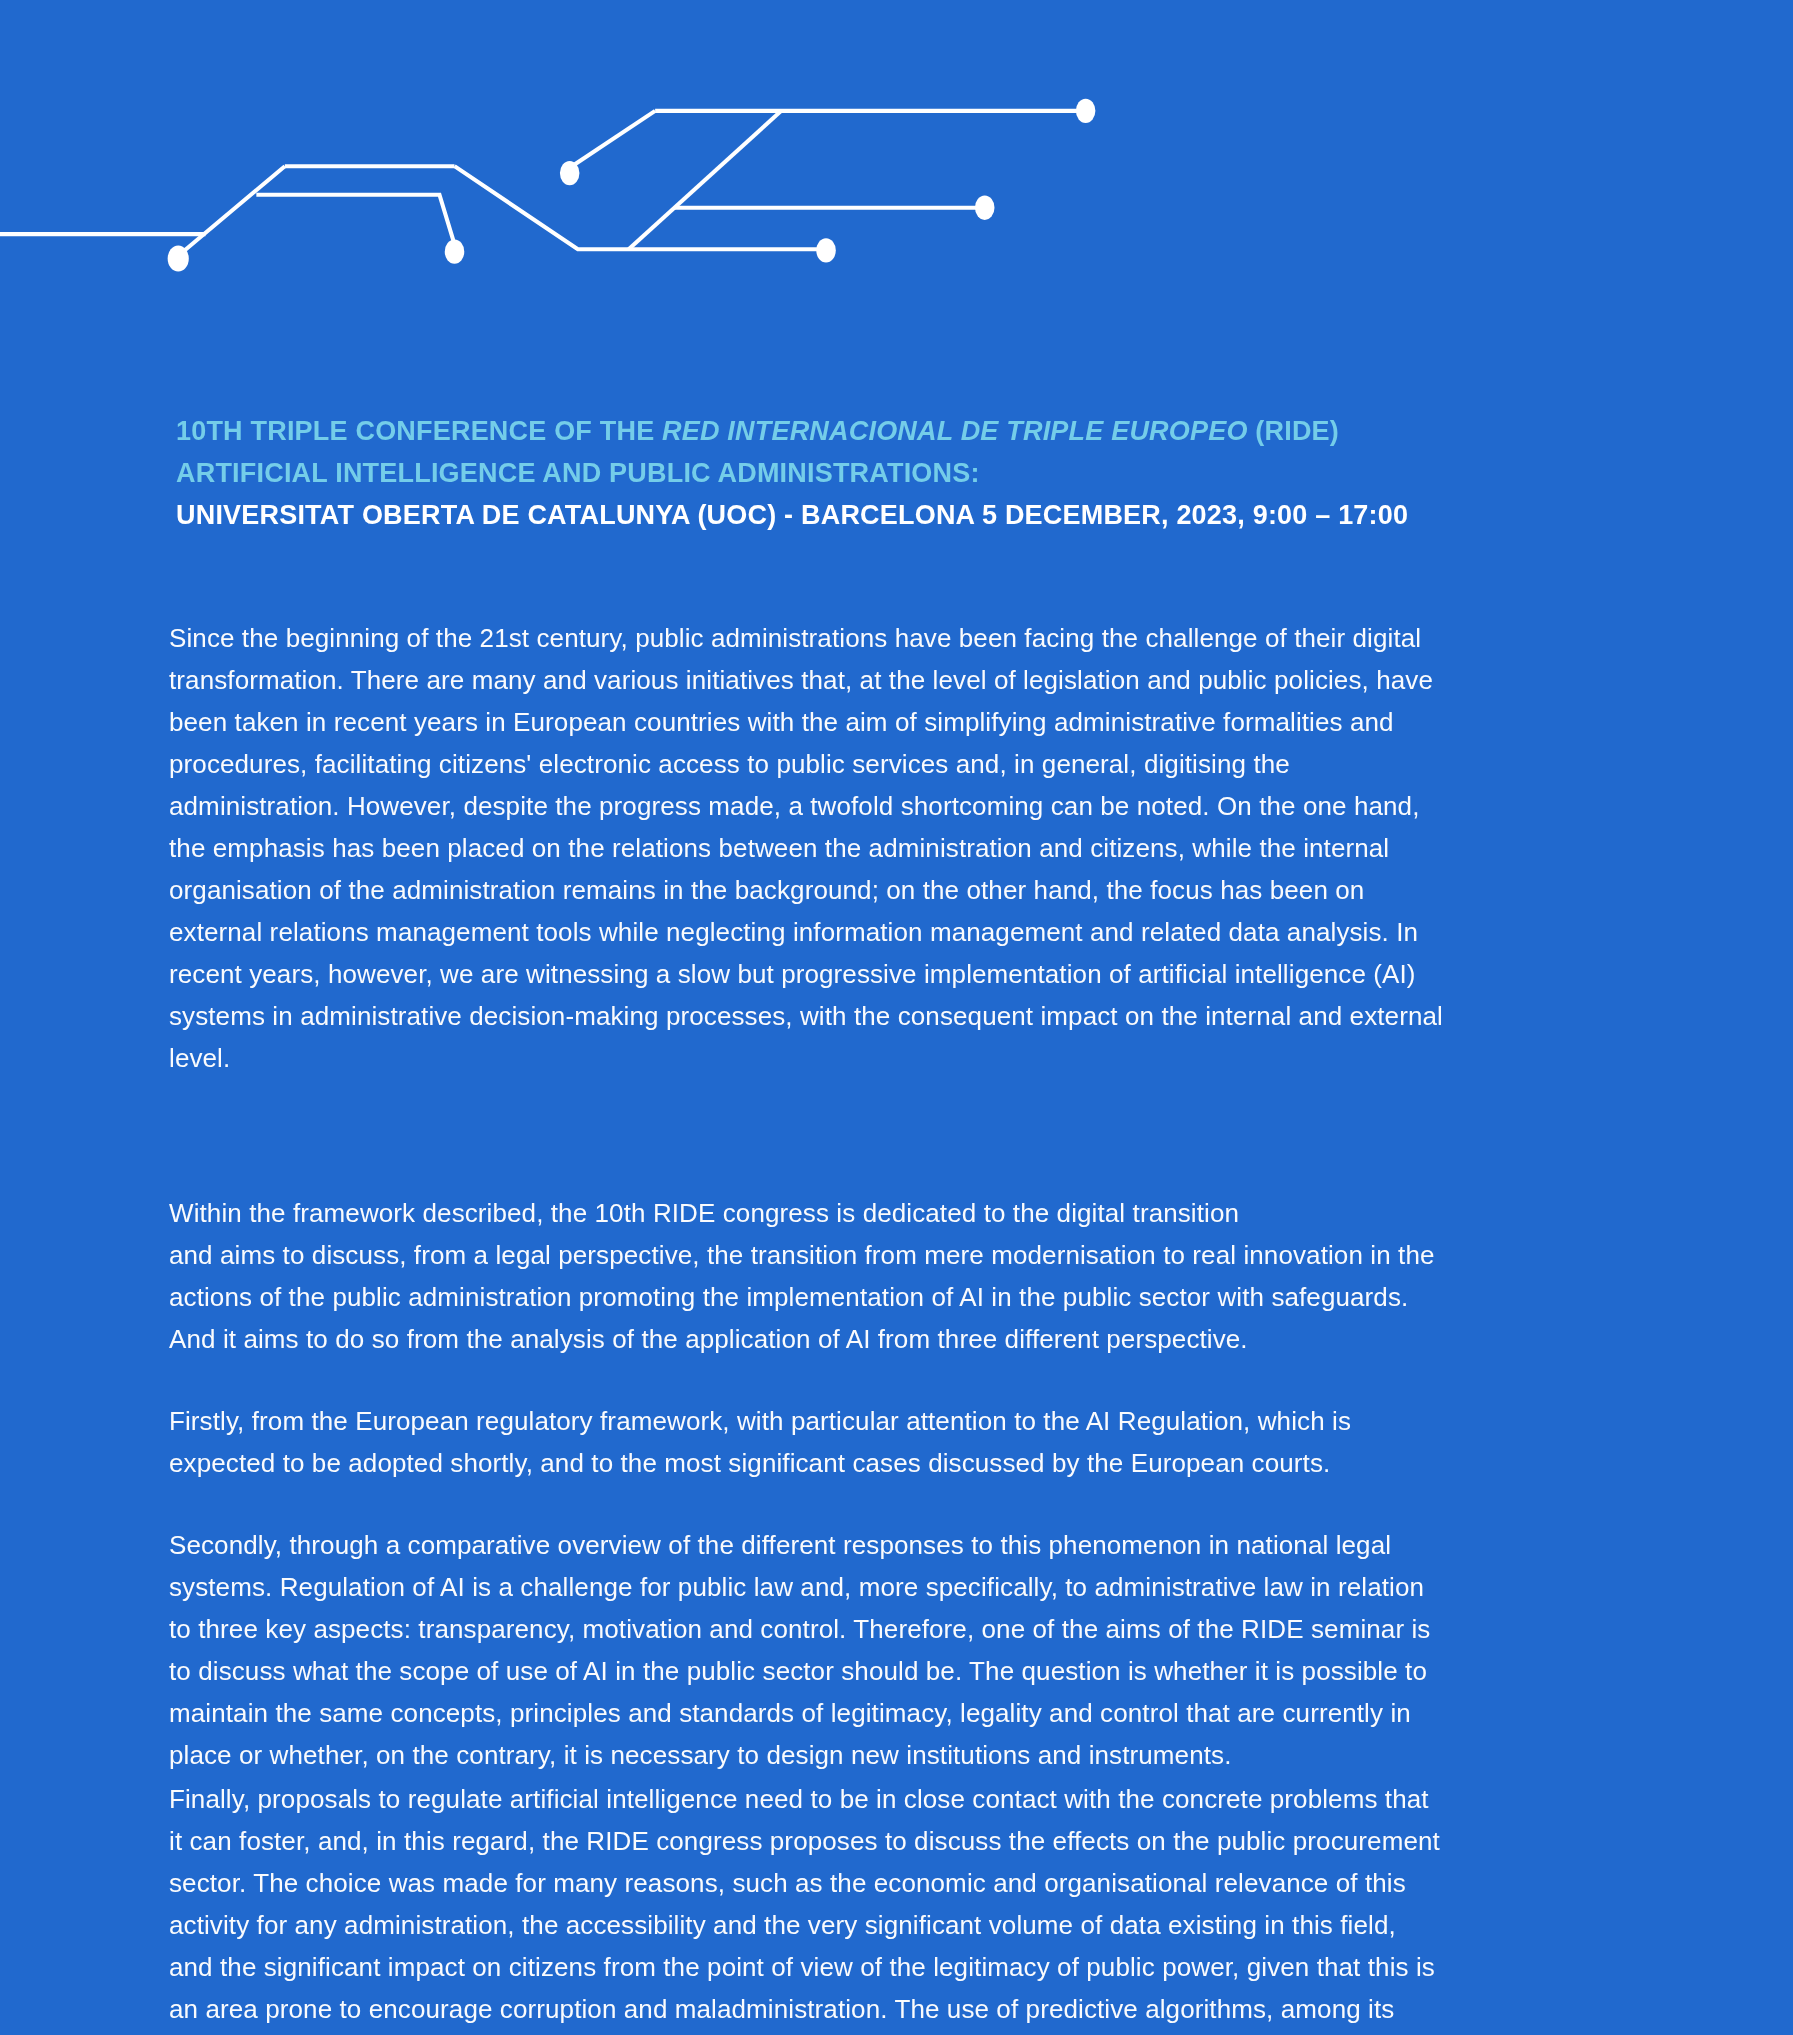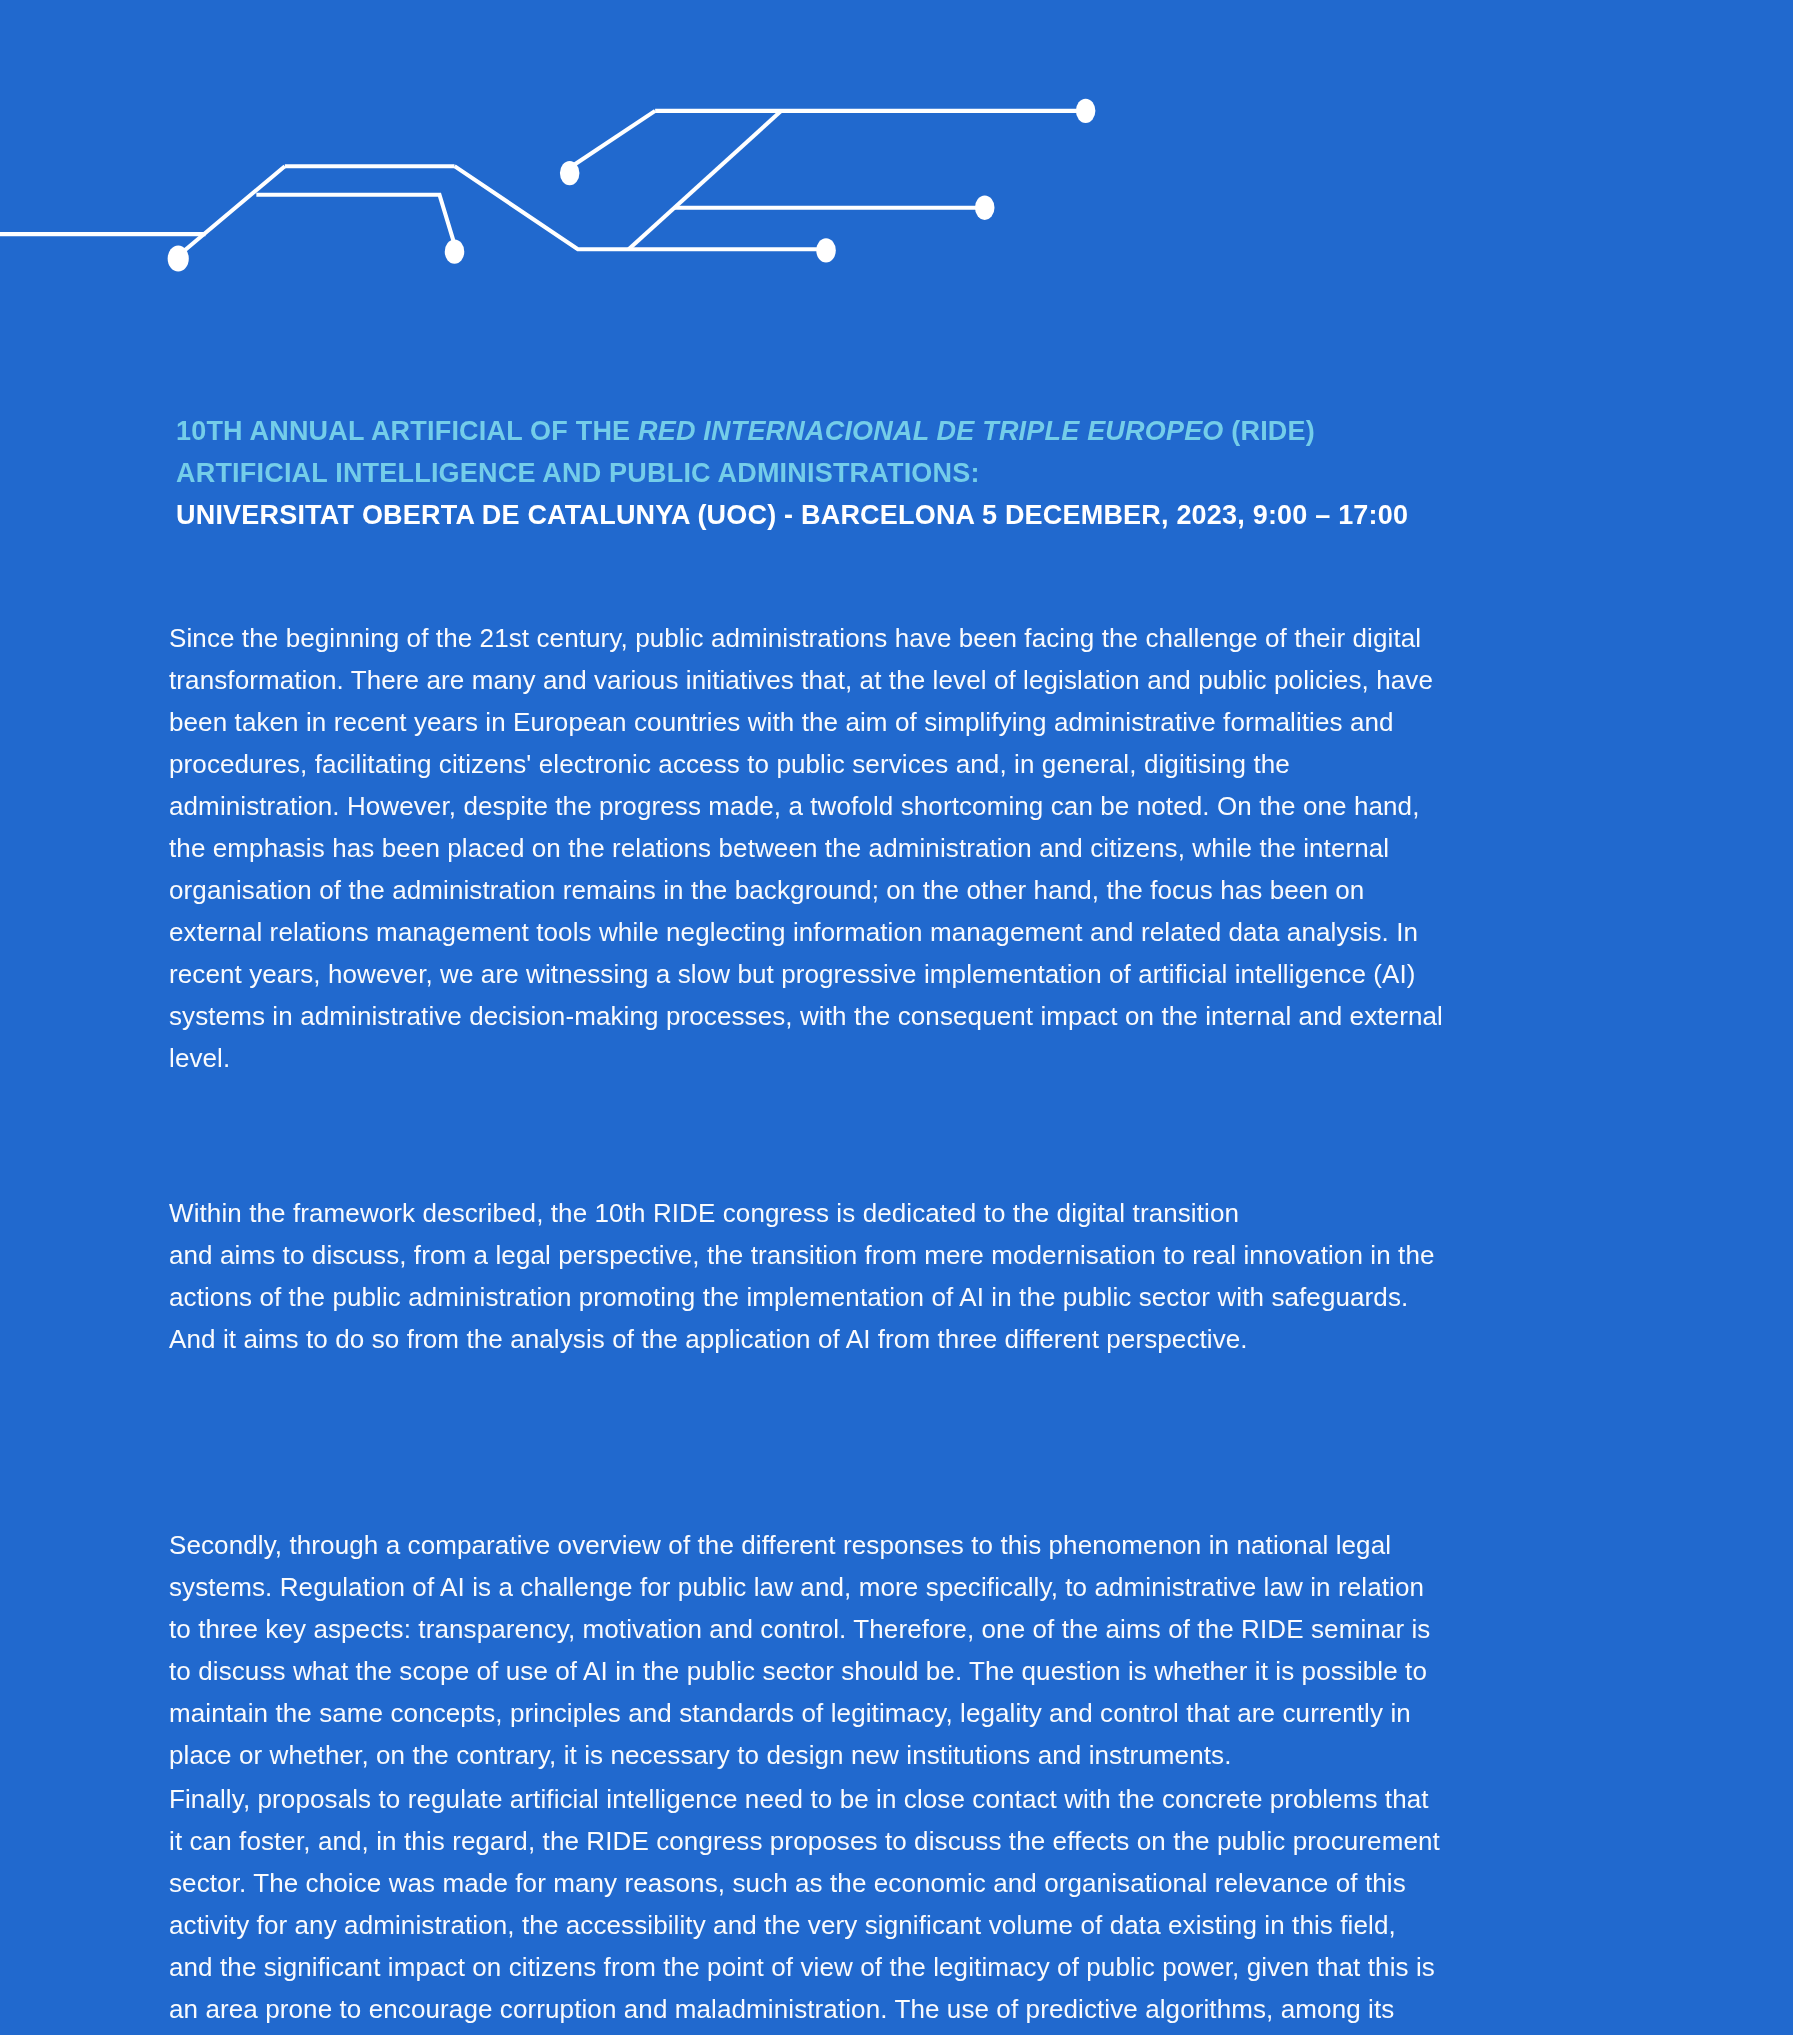--- a/index.html
+++ b/index.html
@@ -61,40 +61,42 @@
 
     <ellipse cx="2668" cy="272" rx="24" ry="30"></ellipse>
     <ellipse cx="2420" cy="510" rx="24" ry="30"></ellipse>
     <ellipse cx="1400" cy="425" rx="24" ry="30"></ellipse>
     <ellipse cx="2030" cy="615" rx="24" ry="30"></ellipse>
     <ellipse cx="1117" cy="618" rx="24" ry="30"></ellipse>
     <ellipse cx="438" cy="635" rx="26" ry="32"></ellipse>
   </svg>
 
   <div class="title-block">
-    <div class="t-cyan"><span>10TH ANNUAL ARTIFICIAL OF THE </span><span class="italic">RED INTERNACIONAL DE TRIPLE EUROPEO</span><span> (RIDE)</span></div>
+    <div class="t-cyan"><span>10TH TRIPLE CONFERENCE OF THE </span><span class="italic">RED INTERNACIONAL DE TRIPLE EUROPEO</span><span> (RIDE)</span></div>
     <div class="t-cyan">ARTIFICIAL INTELLIGENCE AND PUBLIC ADMINISTRATIONS:</div>
     <div class="t-white">UNIVERSITAT OBERTA DE CATALUNYA (UOC) - BARCELONA 5 DECEMBER, 2023, 9:00 – 17:00</div>
   </div>
 
   <div class="para p1">Since the beginning of the 21st century, public administrations have been facing the challenge of their digital
 transformation. There are many and various initiatives that, at the level of legislation and public policies, have
 been taken in recent years in European countries with the aim of simplifying administrative formalities and
 procedures, facilitating citizens' electronic access to public services and, in general, digitising the
 administration. However, despite the progress made, a twofold shortcoming can be noted. On the one hand,
 the emphasis has been placed on the relations between the administration and citizens, while the internal
 organisation of the administration remains in the background; on the other hand, the focus has been on
 external relations management tools while neglecting information management and related data analysis. In
 recent years, however, we are witnessing a slow but progressive implementation of artificial intelligence (AI)
 systems in administrative decision-making processes, with the consequent impact on the internal and external
 level.</div>
   <div class="para p2">Within the framework described, the 10th RIDE congress is dedicated to the digital transition
 and aims to discuss, from a legal perspective, the transition from mere modernisation to real innovation in the
 actions of the public administration promoting the implementation of AI in the public sector with safeguards.
 And it aims to do so from the analysis of the application of AI from three different perspective.</div>
+  <div class="para p3">Firstly, from the European regulatory framework, with particular attention to the AI Regulation, which is
+expected to be adopted shortly, and to the most significant cases discussed by the European courts.</div>
   <div class="para p4">Secondly, through a comparative overview of the different responses to this phenomenon in national legal
 systems. Regulation of AI is a challenge for public law and, more specifically, to administrative law in relation
 to three key aspects: transparency, motivation and control. Therefore, one of the aims of the RIDE seminar is
 to discuss what the scope of use of AI in the public sector should be. The question is whether it is possible to
 maintain the same concepts, principles and standards of legitimacy, legality and control that are currently in
 place or whether, on the contrary, it is necessary to design new institutions and instruments.</div>
   <div class="para p5">Finally, proposals to regulate artificial intelligence need to be in close contact with the concrete problems that
 it can foster, and, in this regard, the RIDE congress proposes to discuss the effects on the public procurement
 sector. The choice was made for many reasons, such as the economic and organisational relevance of this
 activity for any administration, the accessibility and the very significant volume of data existing in this field,

